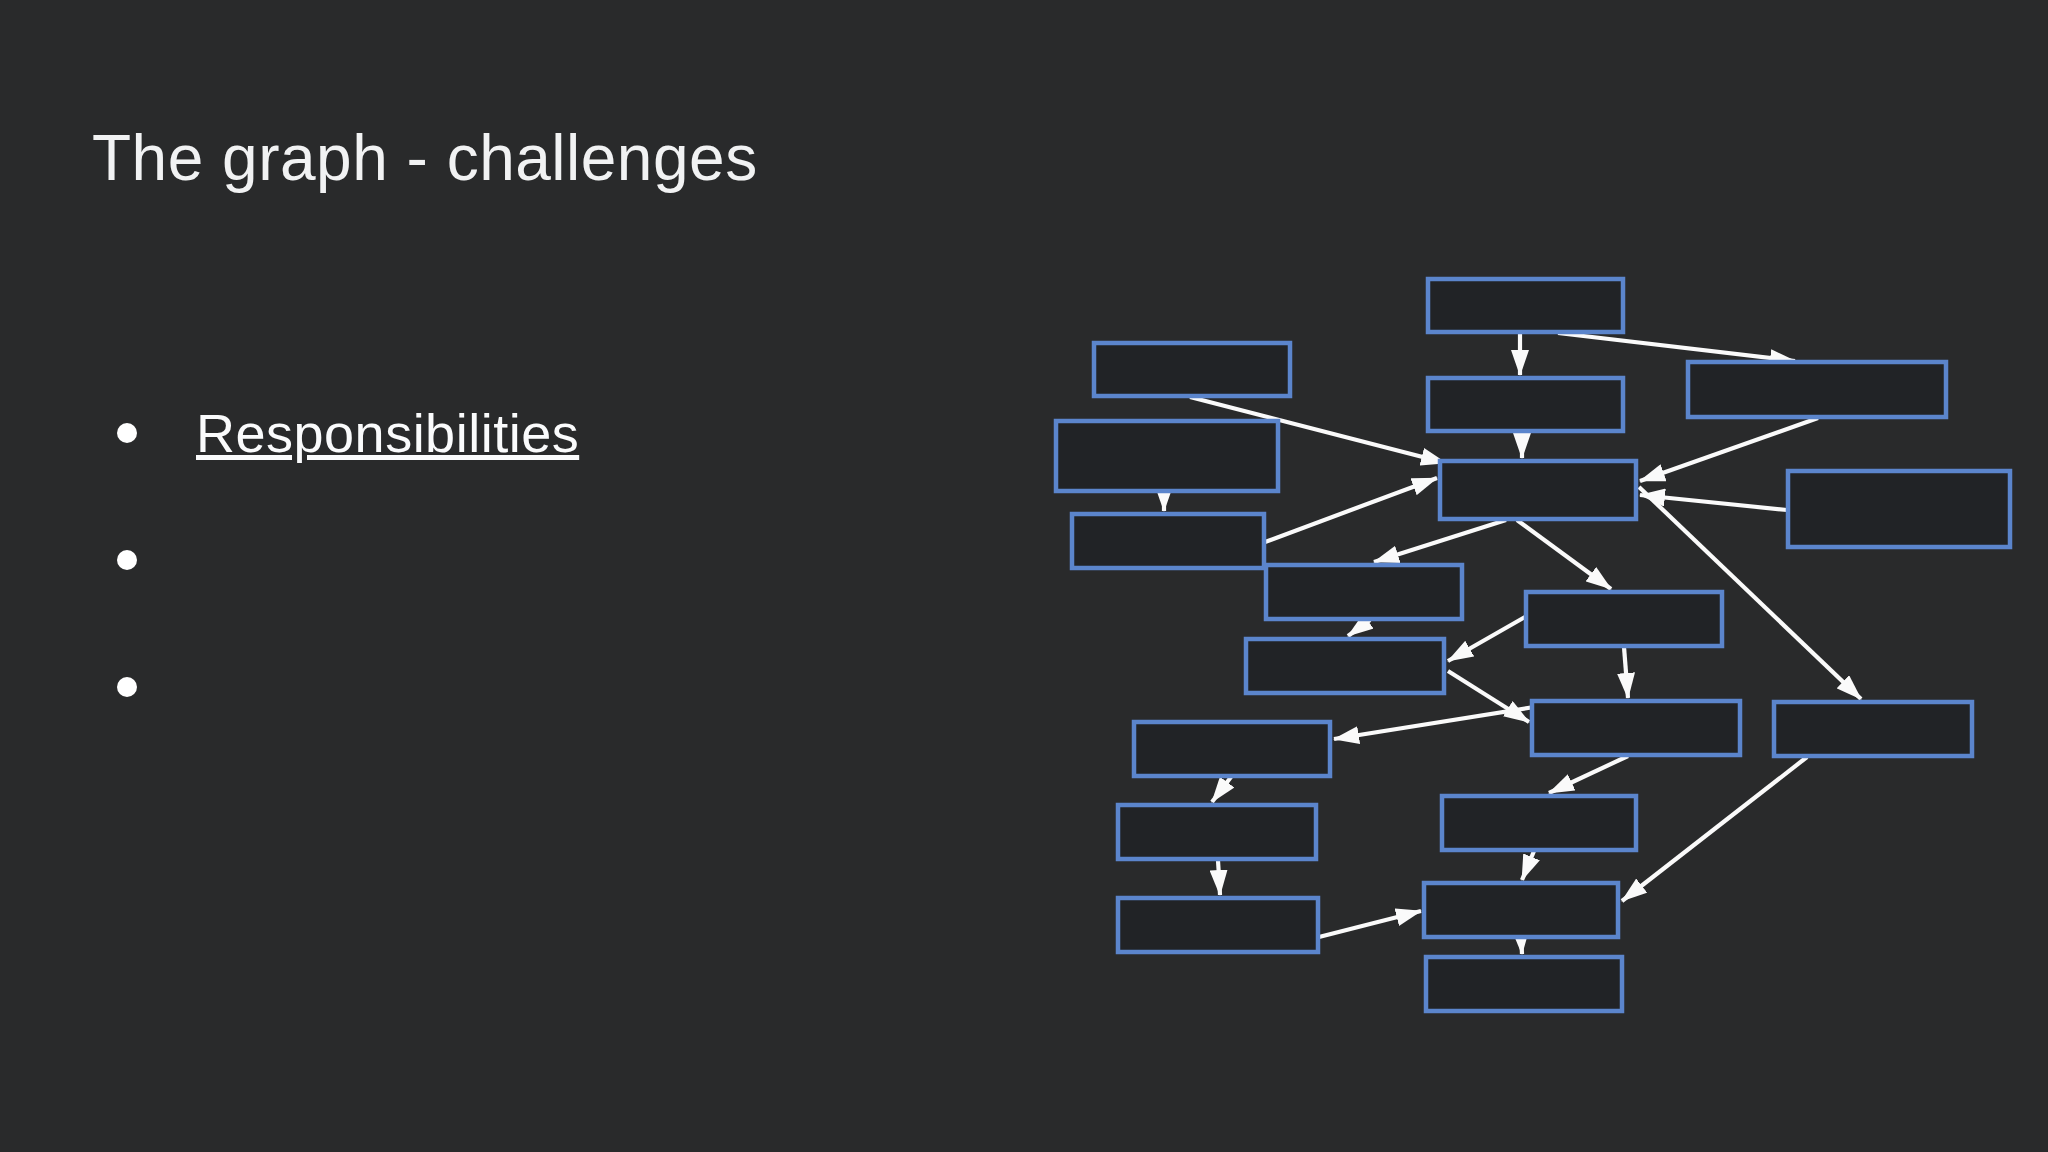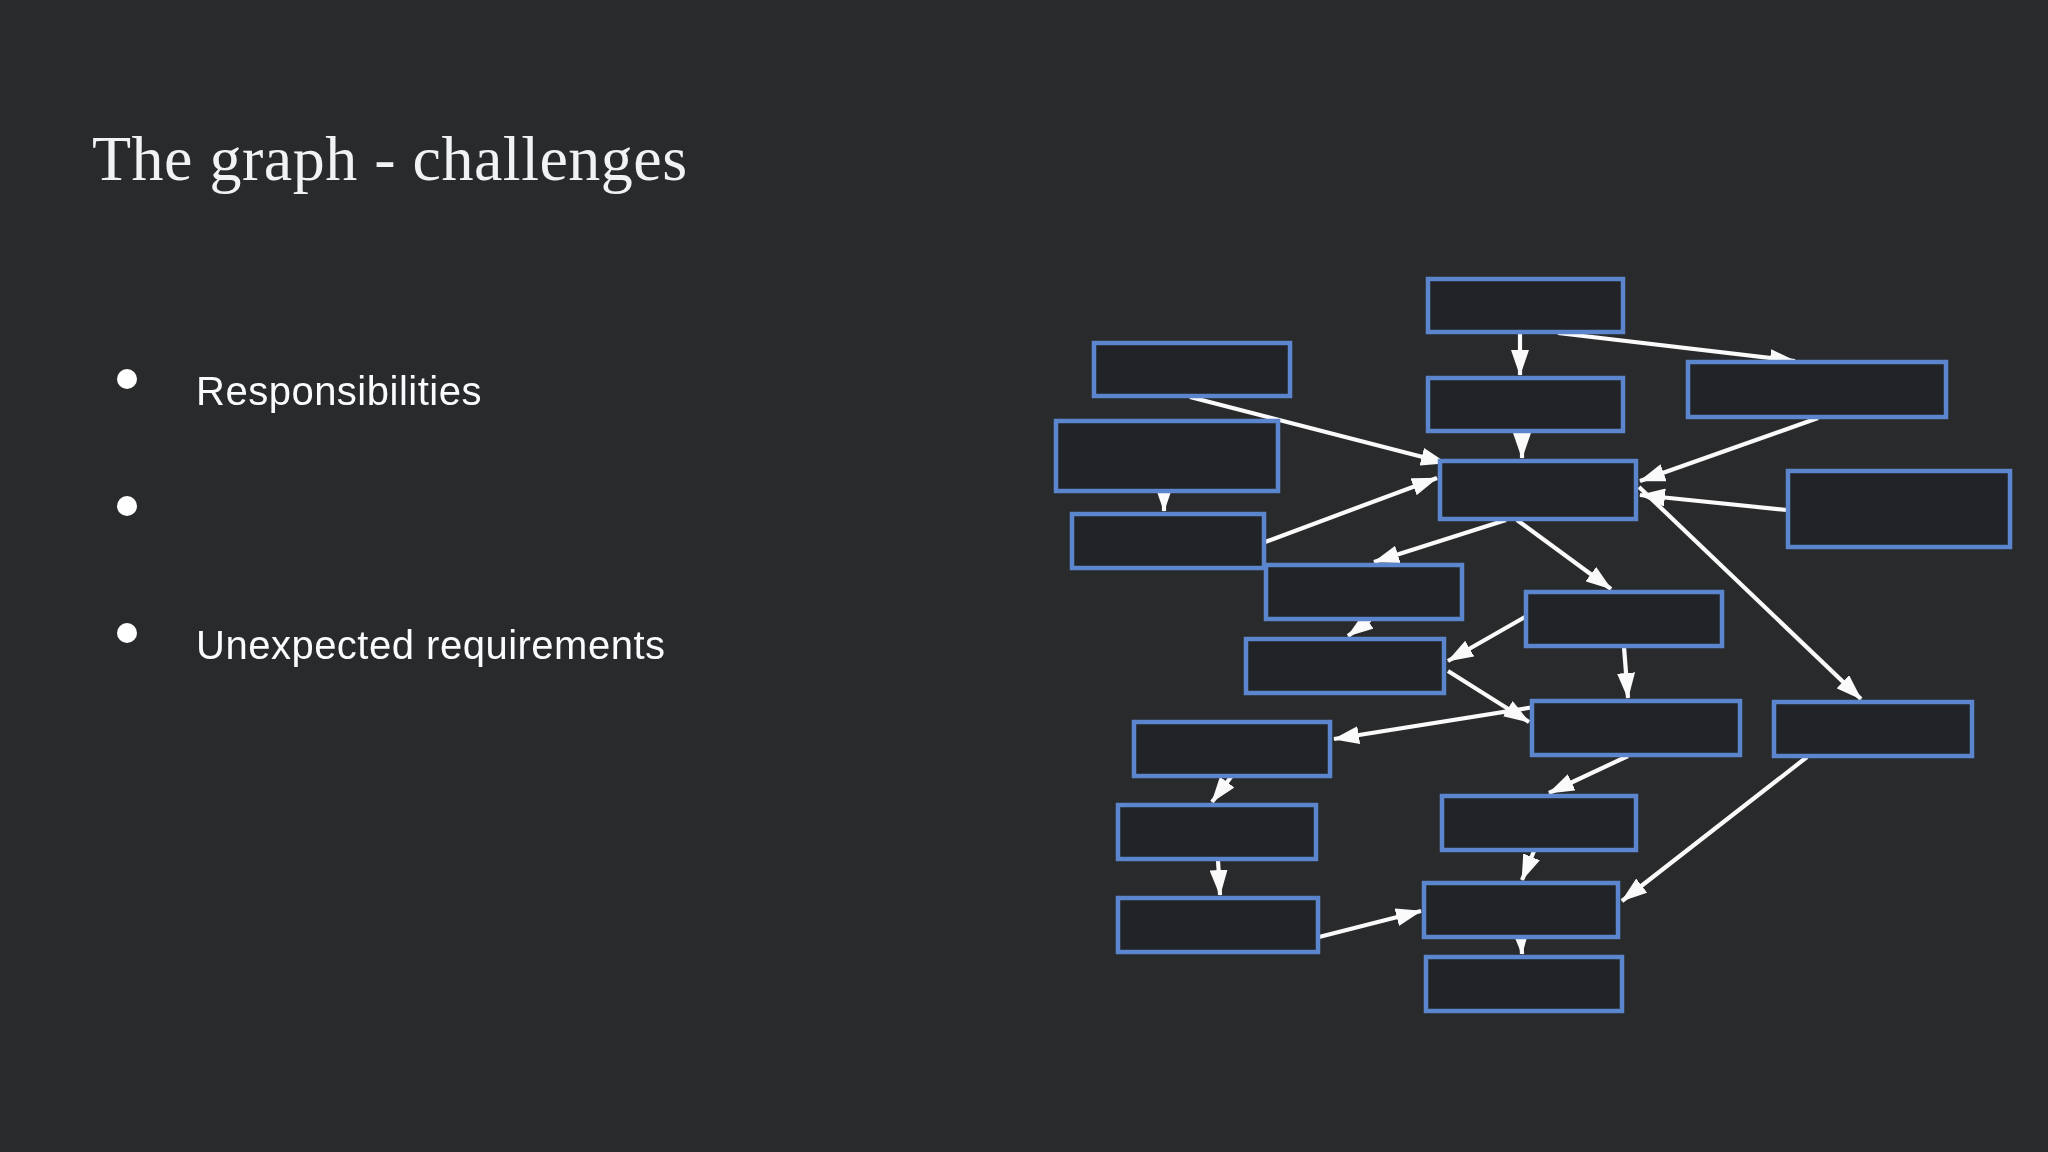--- a/index.html
+++ b/index.html
@@ -21,37 +21,38 @@
     position: absolute;
     left: 92px;
     top: 122px;
     margin: 0;
     font-size: 64px;
     font-weight: 400;
     line-height: 1.15;
     color: #f1f2f3;
     letter-spacing: 0.5px;
     white-space: nowrap;
-    font-family: Liberation Serif, serif;
   }
   .bullet-list {
     position: absolute;
     left: 117px;
     top: 369px;
     margin: 0;
     padding: 0;
     list-style: none;
   }
   .bullet-item {
     height: 127px;
     display: flex;
-    font-size: 40px;
+    align-items: center;
+    font-size: 54px;
     color: #fafbfc;
     letter-spacing: 0.5px;
     white-space: nowrap;
+    text-decoration: underline;
   }
   .bullet-dot {
     width: 20px;
     height: 20px;
     border-radius: 50%;
     background: #ffffff;
     margin-right: 59px;
     flex: 0 0 auto;
   }
   .graph-svg {
@@ -70,21 +71,20 @@
   <ul class="bullet-list">
       <li class="bullet-item">
         <span class="bullet-dot"></span>
         <span>Responsibilities</span>
       </li>
       <li class="bullet-item">
         <span class="bullet-dot"></span>
       </li>
       <li class="bullet-item">
         <span class="bullet-dot"></span>
-        <span>Unexpected requirements</span>
       </li>
     </ul>
   <svg class="graph-svg" viewBox="0 0 2048 1152" xmlns="http://www.w3.org/2000/svg">
       <defs>
         <marker id="arrowhead" markerUnits="userSpaceOnUse" markerWidth="26" markerHeight="18" refX="25" refY="9" orient="auto">
           <polygon points="0,0 26,9 0,18" fill="#fafafa"></polygon>
         </marker>
       </defs>
       <line x1="1520" y1="333" x2="1520" y2="375" stroke="#fafafa" stroke-width="4.2" marker-end="url(#arrowhead)"></line>
       <line x1="1558" y1="333" x2="1795" y2="361" stroke="#fafafa" stroke-width="4.2" marker-end="url(#arrowhead)"></line>

